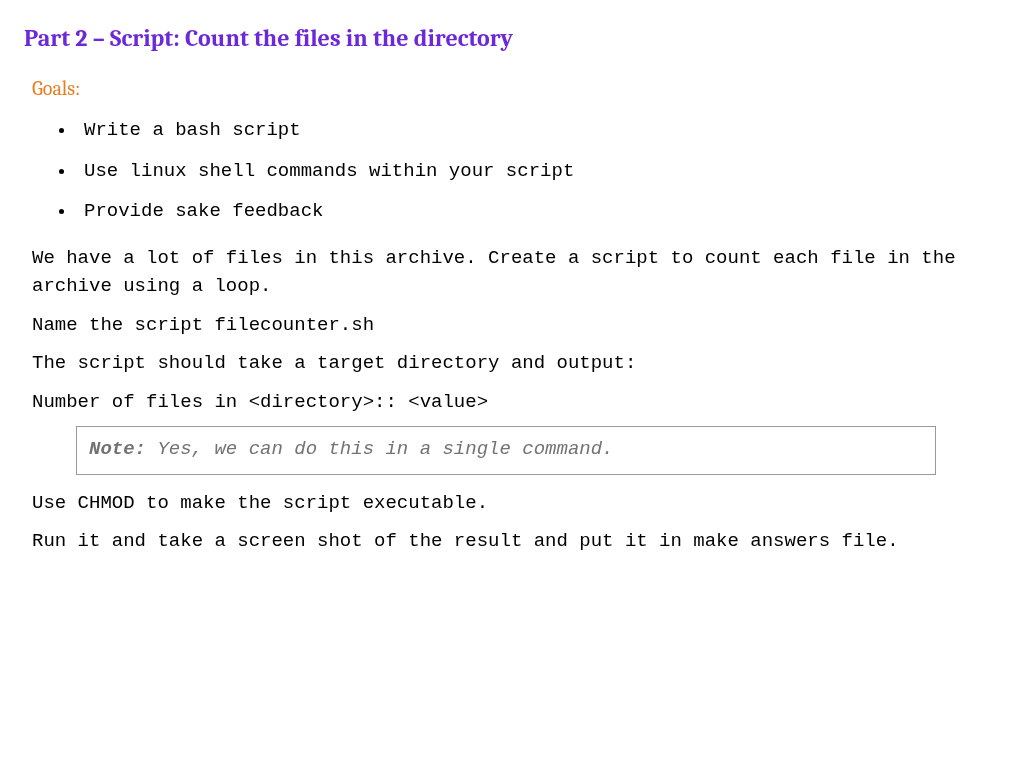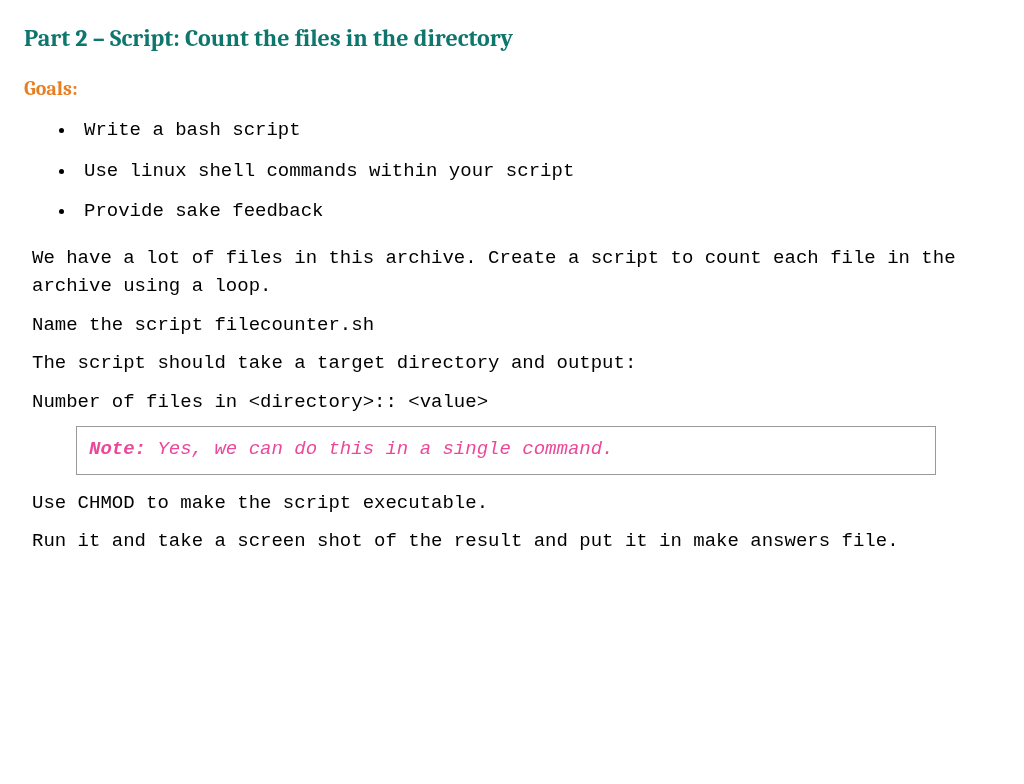--- a/index.html
+++ b/index.html
@@ -9,30 +9,30 @@
     font-size: 19px;
     line-height: 1.5;
     color: #000;
     background: #fff;
     width: 1024px;
     box-sizing: border-box;
   }
   h2.part-title {
     font-family: Cambria, Georgia, "Times New Roman", serif;
     font-weight: bold;
-    color: #0f766e;
+    color: #6d28d9;
     font-size: 24px;
     margin: 0 0 18px 0;
   }
   .goals-heading {
     font-family: Cambria, Georgia, "Times New Roman", serif;
-    font-weight: bold;
+    font-weight: normal;
     color: #e77e22;
     font-size: 20px;
-    margin: 0 0 4px 0;
+    margin: 0 0 4px 8px;
   }
   ul.goals {
     margin: 0 0 18px 0;
     padding-left: 52px;
   }
   ul.goals li {
     margin: 12px 0;
     padding-left: 8px;
   }
   p.body {
@@ -44,21 +44,21 @@
   .note-box {
     border: 1px solid #999;
     margin: 8px 0 14px 52px;
     padding: 8px 12px 10px 12px;
     width: 860px;
     box-sizing: border-box;
   }
   .note-box p {
     margin: 0 0 16px 0;
     font-style: italic;
-    color: #ec4899;
+    color: #737373;
     font-family: "Courier New", Courier, monospace;
   }
   .note-box p:last-child {
     margin-bottom: 0;
   }
   .note-label {
     font-weight: bold;
     font-style: italic;
   }
 </style>

